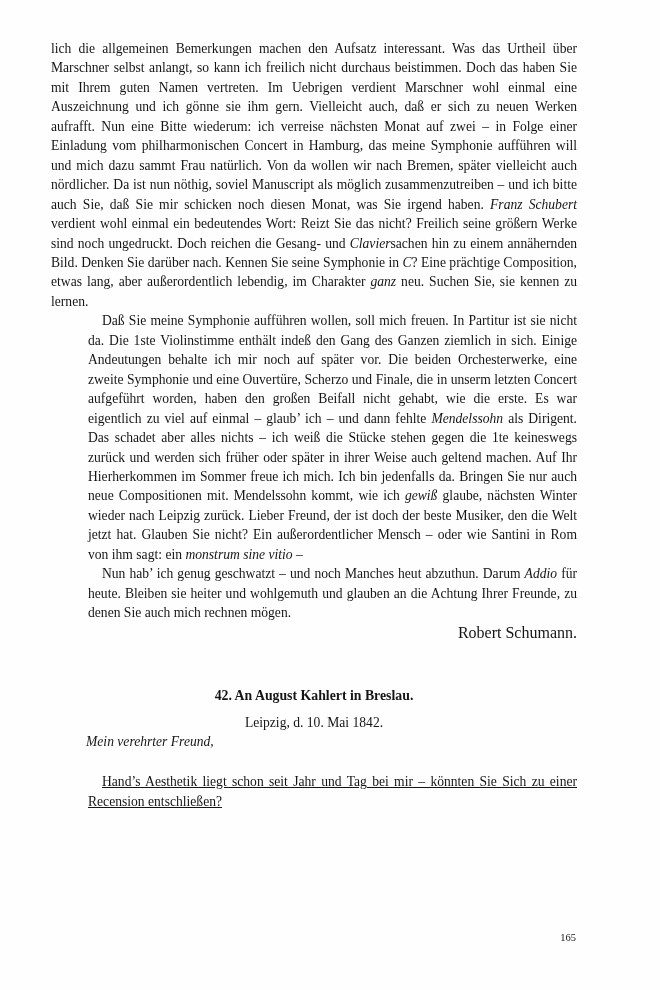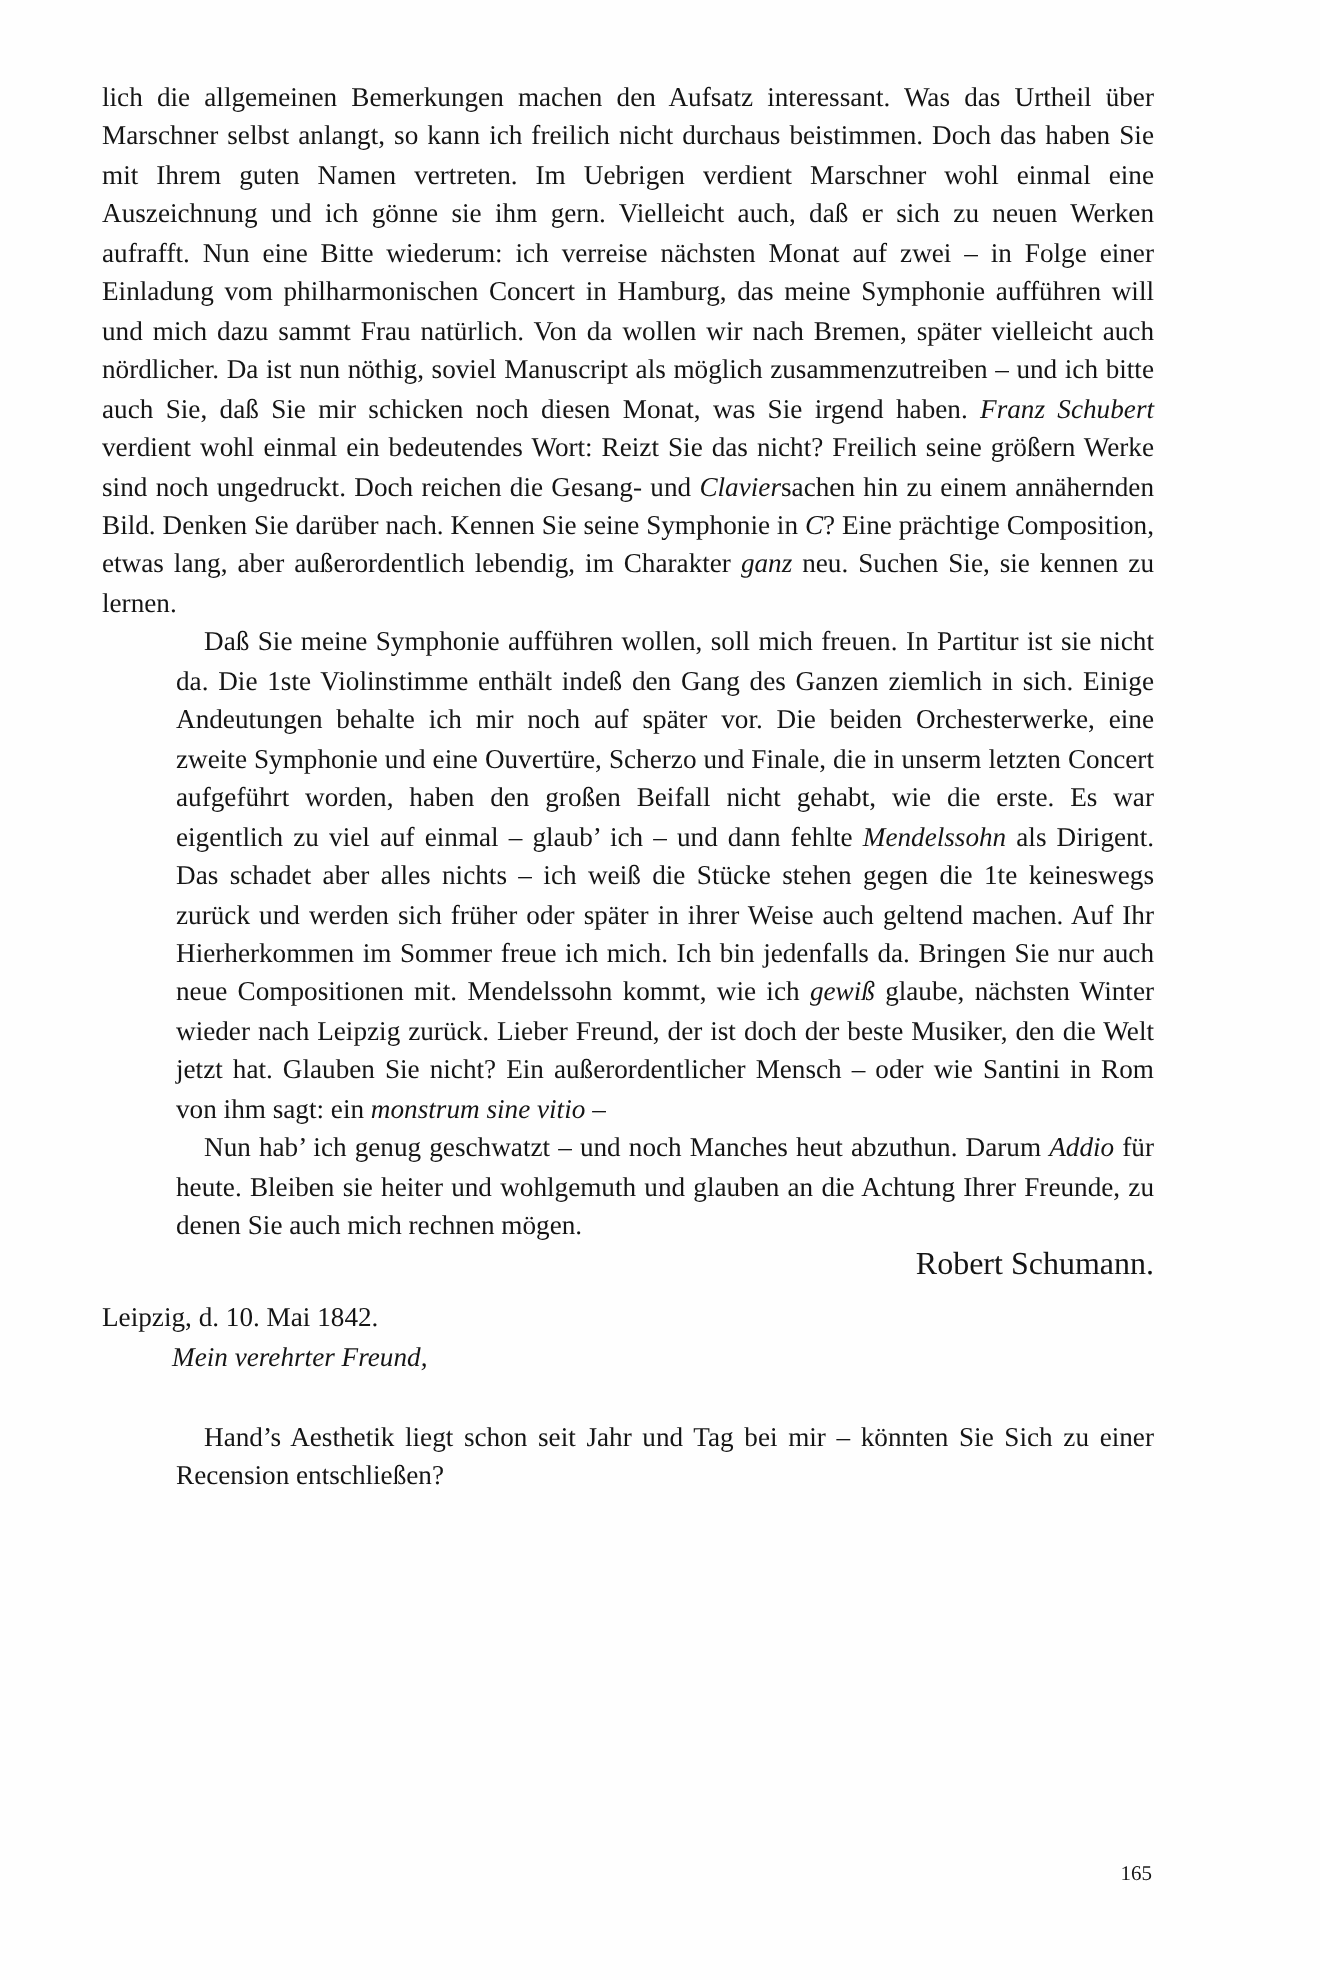--- a/index.html
+++ b/index.html
@@ -30,45 +30,46 @@
     font-size:16px;line-height:19.45px;
     text-align:right;
   }
   .heading{
     font-size:13.8px;line-height:19.45px;
     font-weight:bold;text-align:center;
     margin:44px 0 0 0;
   }
   .dateline{
     font-size:13.6px;line-height:19.45px;
-    text-align:left;margin-top:7px;
+    text-align:center;margin-top:7px;
   }
   .salutation{
     font-size:13.6px;line-height:19.45px;
     font-style:italic;
     padding-left:35px;
   }
-  .second-body{margin-top:21px;}
+  .second-body{margin-top:21px;text-decoration:underline;}
   .page-number{
     position:absolute;right:84px;bottom:46px;
     font-size:10.5px;line-height:12px;
   }
 </style>
 </head>
 <body>
 
 <div class="page">
   <div class="body-text">
       <p><span>lich die allgemeinen Bemerkungen machen den Aufsatz interessant. Was das Urtheil über Marschner selbst anlangt, so kann ich freilich nicht durchaus beistimmen. Doch das haben Sie mit Ihrem guten Namen vertreten. Im Uebrigen verdient Marschner wohl einmal eine Auszeichnung und ich gönne sie ihm gern. Vielleicht auch, daß er sich zu neuen Werken aufrafft. Nun eine Bitte wiederum: ich verreise nächsten Monat auf zwei – in Folge einer Einladung vom philharmonischen Concert in Hamburg, das meine Symphonie aufführen will und mich dazu sammt Frau natürlich. Von da wollen wir nach Bremen, später vielleicht auch nördlicher. Da ist nun nöthig, soviel Manuscript als möglich zusammenzutreiben – und ich bitte auch Sie, daß Sie mir schicken noch diesen Monat, was Sie irgend haben. </span><span class="it">Franz Schubert</span><span> verdient wohl einmal ein bedeutendes Wort: Reizt Sie das nicht? Freilich seine größern Werke sind noch ungedruckt. Doch reichen die Gesang- und </span><span class="it">Clavier</span><span>sachen hin zu einem annähernden Bild. Denken Sie darüber nach. Kennen Sie seine Symphonie in </span><span class="it">C</span><span>? Eine prächtige Composition, etwas lang, aber außerordentlich lebendig, im Charakter </span><span class="it">ganz</span><span> neu. Suchen Sie, sie kennen zu lernen.</span></p>
       <p class="indent"><span>Daß Sie meine Symphonie aufführen wollen, soll mich freuen. In Partitur ist sie nicht da. Die 1ste Violinstimme enthält indeß den Gang des Ganzen ziemlich in sich. Einige Andeutungen behalte ich mir noch auf später vor. Die beiden Orchesterwerke, eine zweite Symphonie und eine Ouvertüre, Scherzo und Finale, die in unserm letzten Concert aufgeführt worden, haben den großen Beifall nicht gehabt, wie die erste. Es war eigentlich zu viel auf einmal – glaub’ ich – und dann fehlte </span><span class="it">Mendelssohn</span><span> als Dirigent. Das schadet aber alles nichts – ich weiß die Stücke stehen gegen die 1te keineswegs zurück und werden sich früher oder später in ihrer Weise auch geltend machen. Auf Ihr Hierherkommen im Sommer freue ich mich. Ich bin jedenfalls da. Bringen Sie nur auch neue Compositionen mit. Mendelssohn kommt, wie ich </span><span class="it">gewiß</span><span> glaube, nächsten Winter wieder nach Leipzig zurück. Lieber Freund, der ist doch der beste Musiker, den die Welt jetzt hat. Glauben Sie nicht? Ein außerordentlicher Mensch – oder wie Santini in Rom von ihm sagt: ein </span><span class="it">monstrum sine vitio</span><span> –</span></p>
       <p class="indent"><span>Nun hab’ ich genug geschwatzt – und noch Manches heut abzuthun. Darum </span><span class="it">Addio</span><span> für heute. Bleiben sie heiter und wohlgemuth und glauben an die Achtung Ihrer Freunde, zu denen Sie auch mich rechnen mögen.</span></p>
     </div>
 
   <div class="signature">Robert Schumann.</div>
 
+  <div class="heading">42. An August Kahlert in Breslau.</div>
 
   <div class="dateline">Leipzig, d. 10. Mai 1842.</div>
 
   <div class="salutation">Mein verehrter Freund,</div>
 
   <div class="body-text second-body">
       <p class="indent"><span>Hand’s Aesthetik liegt schon seit Jahr und Tag bei mir – könnten Sie Sich zu einer Recension entschließen?</span></p>
     </div>
 
   <div class="page-number">165</div>

